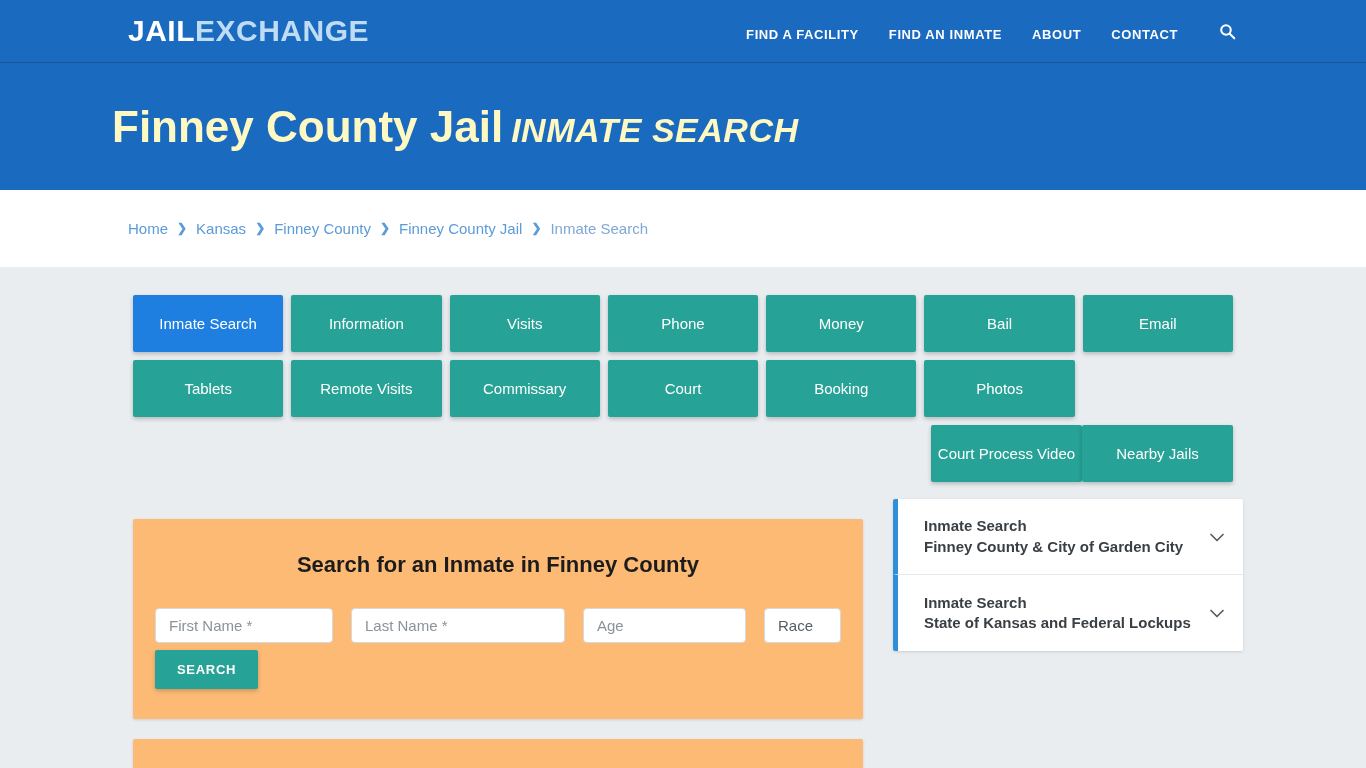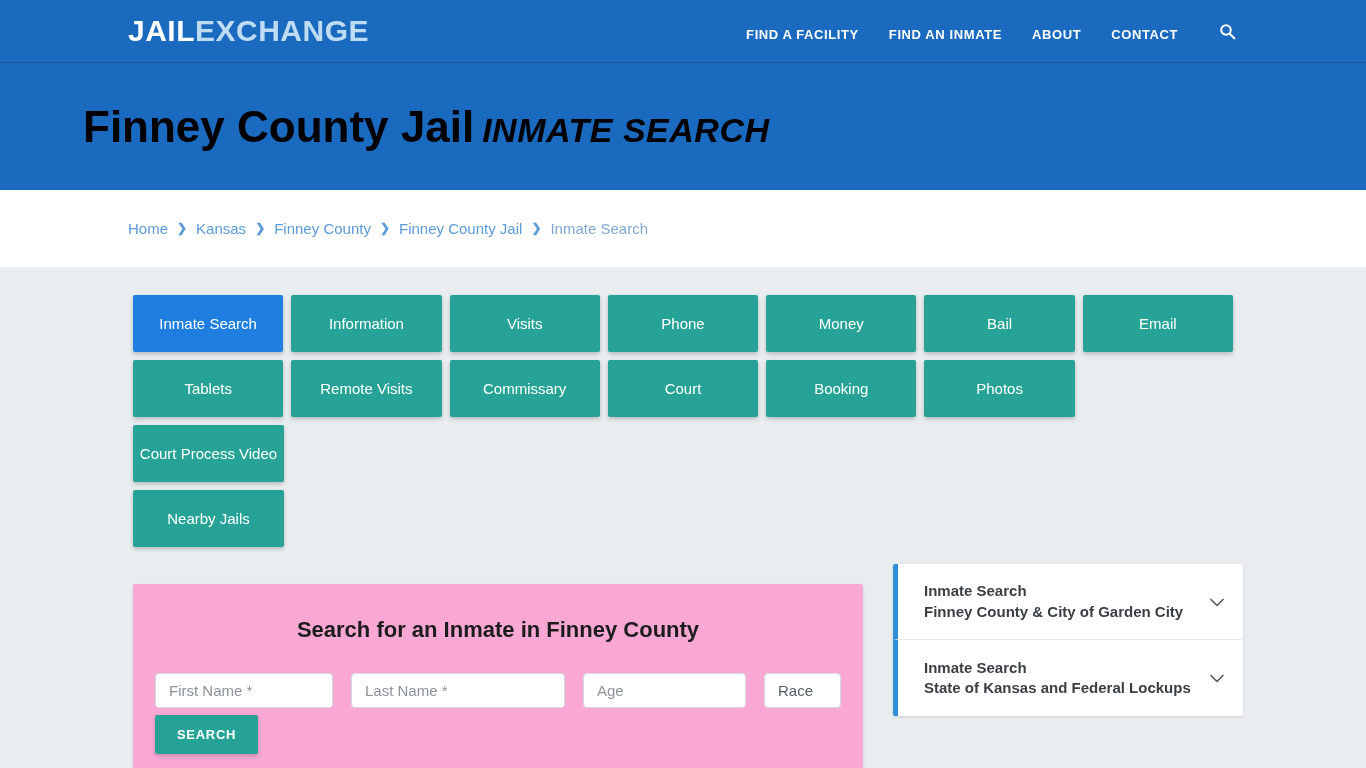--- a/index.html
+++ b/index.html
@@ -59,22 +59,22 @@
   .nav .search-btn svg { display: block; }
 
   
   .hero {
     height: 127px;
     background: #1a6abf;
     display: flex;
     align-items: center;
   }
   .hero-title {
-    margin-left: 83px;
-    color: #000000;
+    margin-left: 112px;
+    color: #fef9c3;
     font-size: 44px;
     font-weight: bold;
     white-space: nowrap;
     line-height: 1;
   }
   .hero-title .sub {
     font-style: italic;
     font-size: 34px;
     font-weight: bold;
     letter-spacing: 0.5px;
@@ -139,40 +139,38 @@
     border-radius: 2px;
     box-shadow: 0 2px 4px rgba(0,0,0,0.22);
     cursor: pointer;
     white-space: nowrap;
     padding: 0 2px;
   }
   .tab.active { background: #1f7fe0; }
   .tabrow3 {
     display: flex;
     justify-content: flex-end;
-    gap: 8px;
     margin-top: 8px;
-    flex-direction: column;
   }
   .tabrow3 .tab {
     width: 151px;
   }
 
   
   .cols {
     display: flex;
     gap: 30px;
     margin-top: 37px;
     align-items: flex-start;
   }
   .leftcol { width: 730px; flex: none; }
   .rightcol { width: 350px; flex: none; margin-top: -20px; }
 
   .card {
-    background: #f9a8d4;
+    background: #fdba74;
     border-radius: 2px;
     box-shadow: 0 1px 3px rgba(0,0,0,0.13);
   }
   .searchcard { padding: 22px 22px 30px 22px; }
   .card-title {
     text-align: center;
     font-size: 22px;
     font-weight: bold;
     color: #1c1c1c;
     margin: 11px 0 22px 0;

